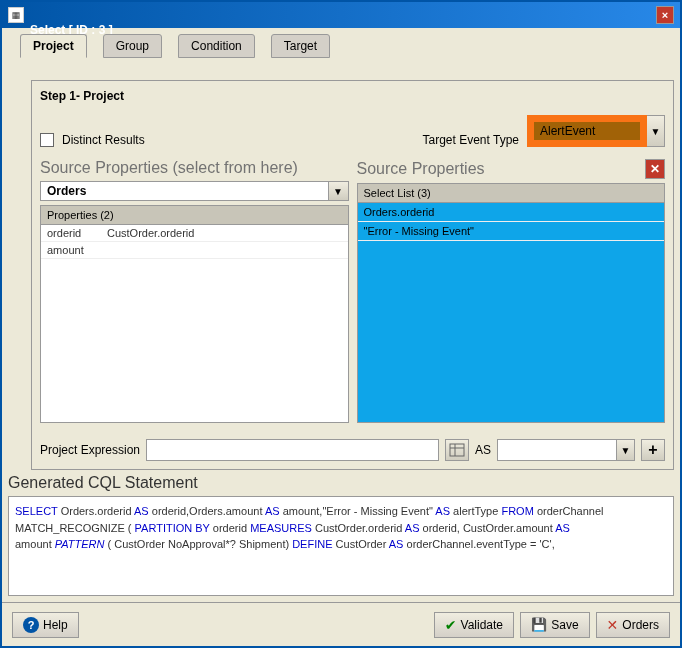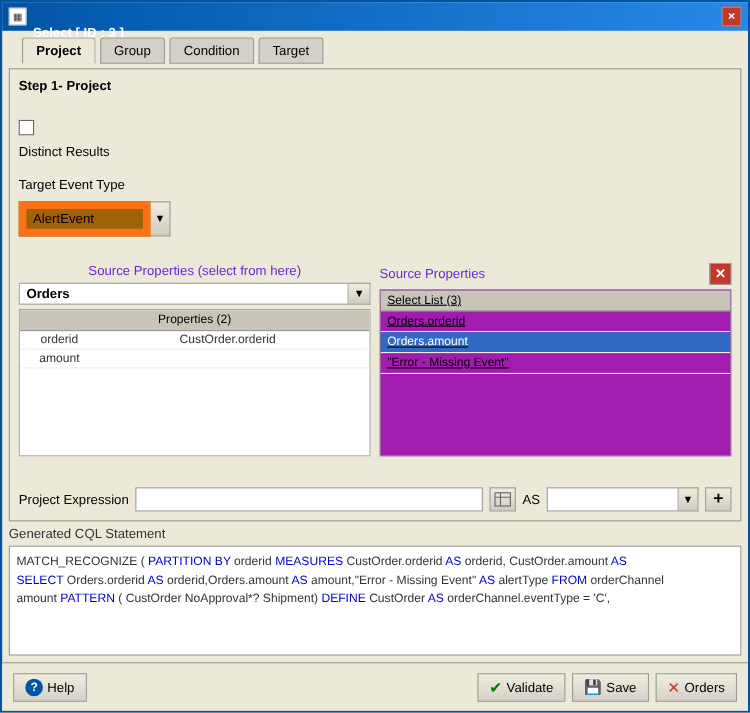--- a/index.html
+++ b/index.html
@@ -67,22 +67,22 @@
     .content {
       flex: 1;
       padding: 6px;
       display: flex;
       flex-direction: column;
       gap: 4px;
       overflow: hidden;
     }
     .tabs {
       display: flex;
-      gap: 4px;
-      margin-bottom: 0;
+      gap: 16px;
+      margin-bottom: 18px;
       padding-left: 12px;
     }
     .tab {
       padding: 4px 12px;
       border: 1px solid #999;
       background: #d4d0c8;
       cursor: pointer;
       font-size: 12px;
       border-radius: 3px 3px 0 0;
     }
@@ -91,32 +91,32 @@
       border-bottom: 1px solid #ece9d8;
       font-weight: bold;
     }
     .main-panel {
       border: 1px solid #999;
       background: #ece9d8;
       flex: 1;
       display: flex;
       flex-direction: column;
       padding: 8px;
-      gap: 24px;
+      gap: 12px;
       overflow: hidden;
+      margin-left: 23px;
     }
     .step-title {
       font-size: 12px;
       font-weight: bold;
     }
     .row-flex {
       display: flex;
-      align-items: flex-start;
+      align-items: flex-end;
       gap: 8px;
-      flex-direction: column;
     }
     .checkbox {
       width: 14px;
       height: 14px;
       border: 1px solid #666;
       background: white;
       cursor: pointer;
     }
     .label {
       font-size: 12px;
@@ -154,24 +154,23 @@
       overflow: hidden;
     }
     .col-left, .col-right {
       flex: 1;
       display: flex;
       flex-direction: column;
       gap: 4px;
       overflow: hidden;
     }
     .section-title {
-      font-size: 12px;
+      font-size: 16px;
       font-weight: normal;
-      color: #6d28d9;
-      text-align: center;
+      color: #737373;
     }
     .source-dropdown {
       display: flex;
       align-items: stretch;
       width: 100%;
     }
     .source-dropdown-input {
       flex: 1;
       border: 1px solid #999;
       background: white;
@@ -188,21 +187,20 @@
       display: flex;
       align-items: center;
       justify-content: center;
       font-size: 10px;
     }
     .prop-table {
       border: 1px solid #999;
       background: white;
       flex: 1;
       overflow-y: auto;
-      text-align: center;
     }
     .prop-header {
       background: #c8c5b8;
       padding: 3px 6px;
       font-size: 11px;
       border-bottom: 1px solid #999;
     }
     .prop-row {
       display: flex;
       padding: 2px 6px;
@@ -218,24 +216,23 @@
       flex: 1;
     }
     .select-list-header {
       background: #c8c5b8;
       padding: 3px 6px;
       font-size: 11px;
       border-bottom: 1px solid #999;
     }
     .select-list {
       border: 1px solid #999;
-      background: #a21caf;
+      background: #0ea5e9;
       flex: 1;
       overflow-y: auto;
-      text-decoration: underline;
     }
     .list-item {
       padding: 3px 6px;
       font-size: 11px;
       border-bottom: 1px solid #eee;
       cursor: pointer;
     }
     .list-item.selected {
       background: #316ac5;
       color: white;
@@ -325,34 +322,34 @@
     .cql-section {
       background: white;
       border: 1px solid #999;
       padding: 6px;
       font-size: 11px;
       line-height: 1.5;
       flex-shrink: 0;
       min-height: 100px;
     }
     .cql-title {
-      font-size: 12px;
+      font-size: 16px;
       font-weight: normal;
       margin-bottom: 4px;
       color: #333;
     }
     .cql-text {
       color: #333;
     }
     .kw-select { color: #0000cc; font-weight: normal; }
     .kw-as { color: #0000cc; }
     .kw-from { color: #0000cc; }
     .kw-partition { color: #0000cc; }
     .kw-measures { color: #0000cc; }
-    .kw-pattern { color: #0000cc; }
+    .kw-pattern { color: #0000cc; font-style: italic; }
     .kw-define { color: #0000cc; }
     .kw-not { color: #0000cc; }
     .bottom-bar {
       display: flex;
       align-items: center;
       justify-content: space-between;
       padding: 6px 10px;
       background: #ece9d8;
       border-top: 1px solid #999;
       flex-shrink: 0;
@@ -471,21 +468,20 @@
         <div class="col-right">
           <div class="right-header-row">
             <span class="section-title">Source Properties</span>
             <div class="remove-btn">
               <span class="remove-x">✕</span>
             </div>
           </div>
           <div class="select-list">
             <div class="select-list-header">Select List (3)</div>
             <div class="list-item">Orders.orderid</div>
-            <div class="list-item selected">Orders.amount</div>
             <div class="list-item">"Error - Missing Event"</div>
             <div class="empty-rows"></div>
           </div>
         </div>
       </div>
 
       <div class="expr-row">
         <span class="expr-label">Project Expression</span>
         <input class="expr-input" type="text" style="">
         <div class="expr-icon-btn">
@@ -500,43 +496,43 @@
           <input class="as-input" type="text" style="">
           <div class="as-dropdown-btn">▼</div>
         </div>
         <div class="plus-btn">+</div>
       </div>
     </div>
 
     <div style="flex-shrink:0;">
       <div class="cql-title">Generated CQL Statement</div>
       <div class="cql-section">
-        <div class="cql-text">
-          <span>MATCH_RECOGNIZE ( </span>
-          <span class="kw-partition">PARTITION BY</span>
-          <span> orderid </span>
-          <span class="kw-measures">MEASURES</span>
-          <span> CustOrder.orderid </span>
-          <span class="kw-as">AS</span>
-          <span> orderid, CustOrder.amount </span>
-          <span class="kw-as">AS</span>
-        </div>
         <div class="cql-text">
           <span class="kw-select">SELECT</span>
           <span> Orders.orderid </span>
           <span class="kw-as">AS</span>
           <span> orderid,Orders.amount </span>
           <span class="kw-as">AS</span>
           <span> amount,"Error - Missing Event" </span>
           <span class="kw-as">AS</span>
           <span> alertType </span>
           <span class="kw-from">FROM</span>
           <span> orderChannel</span>
         </div>
         <div class="cql-text">
+          <span>MATCH_RECOGNIZE ( </span>
+          <span class="kw-partition">PARTITION BY</span>
+          <span> orderid </span>
+          <span class="kw-measures">MEASURES</span>
+          <span> CustOrder.orderid </span>
+          <span class="kw-as">AS</span>
+          <span> orderid, CustOrder.amount </span>
+          <span class="kw-as">AS</span>
+        </div>
+        <div class="cql-text">
           <span>amount </span>
           <span class="kw-pattern">PATTERN</span>
           <span>( CustOrder NoApproval*? Shipment) </span>
           <span class="kw-define">DEFINE</span>
           <span> CustOrder </span>
           <span class="kw-as">AS</span>
           <span> orderChannel.eventType = 'C',</span>
         </div>
       </div>
     </div>

